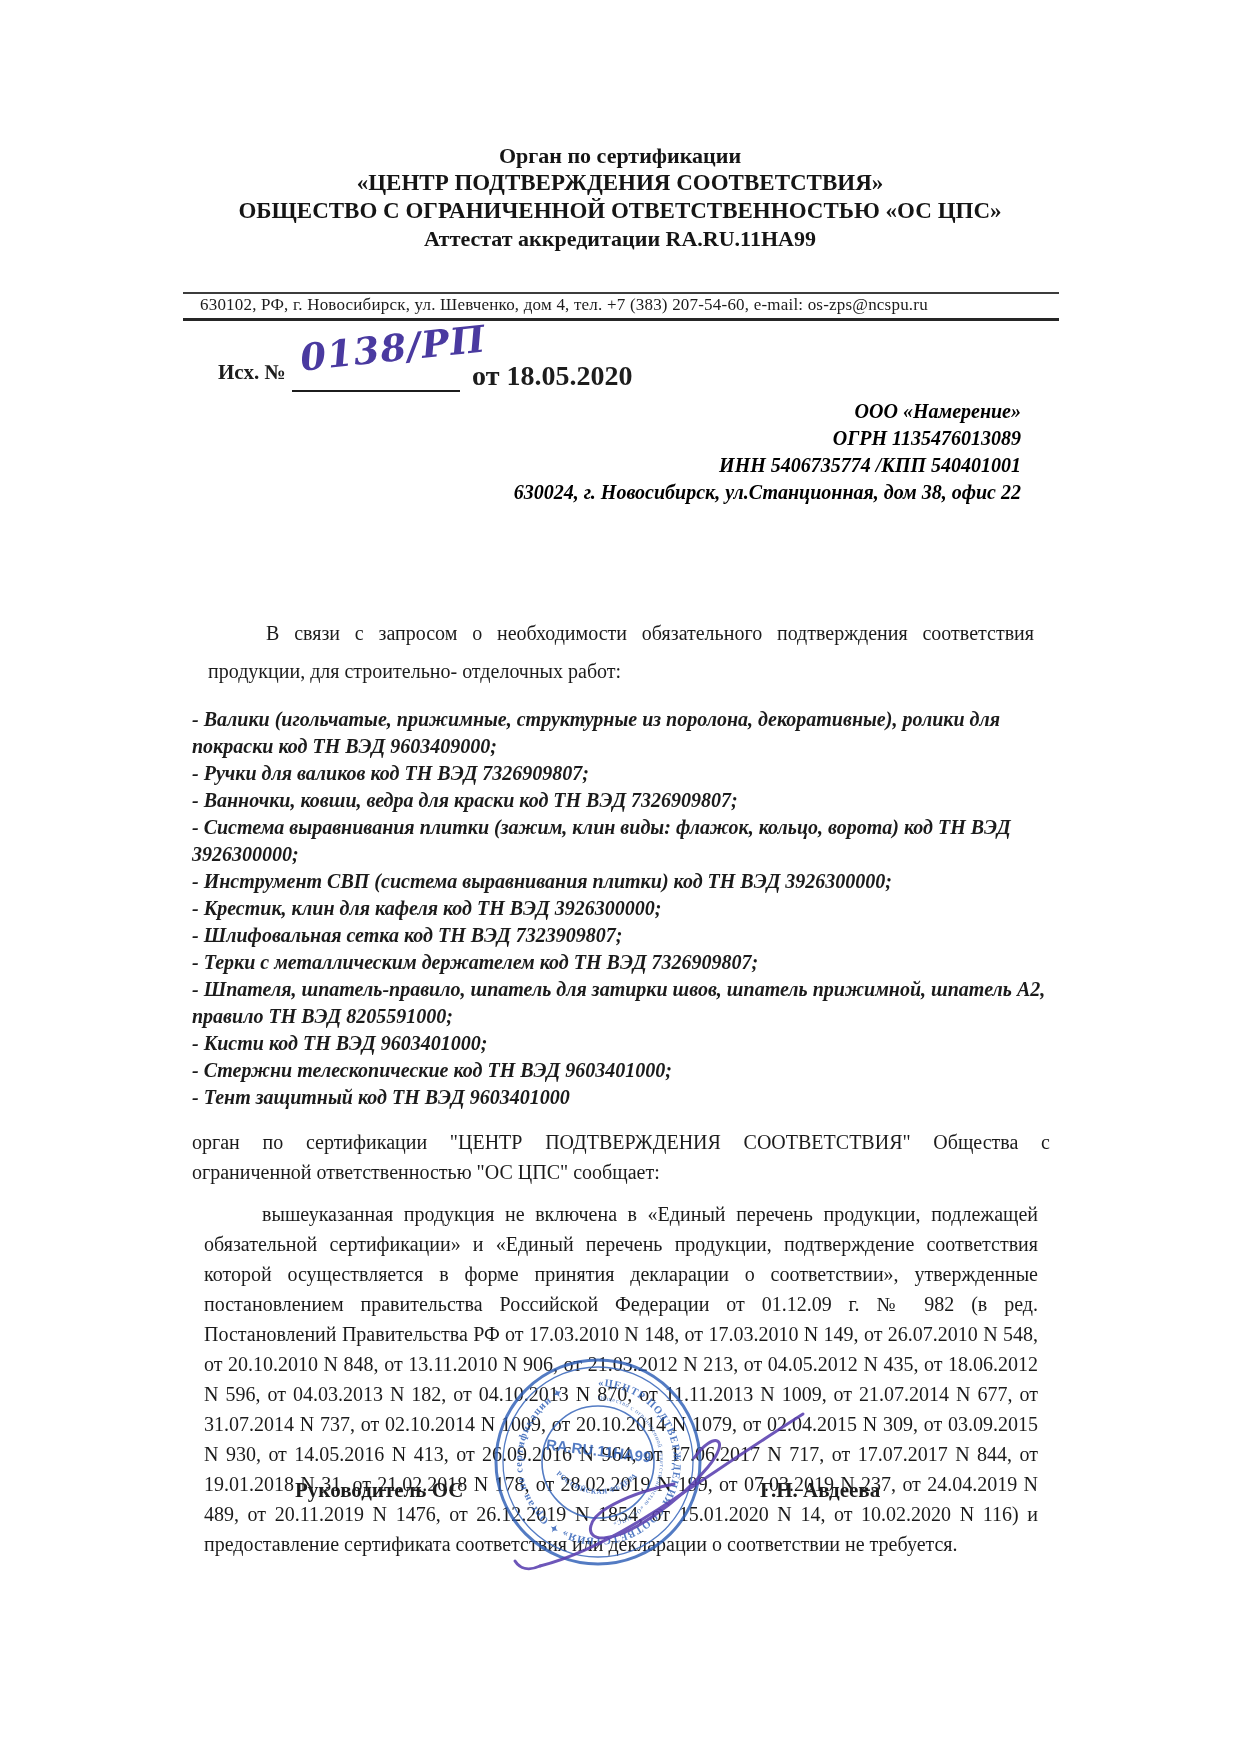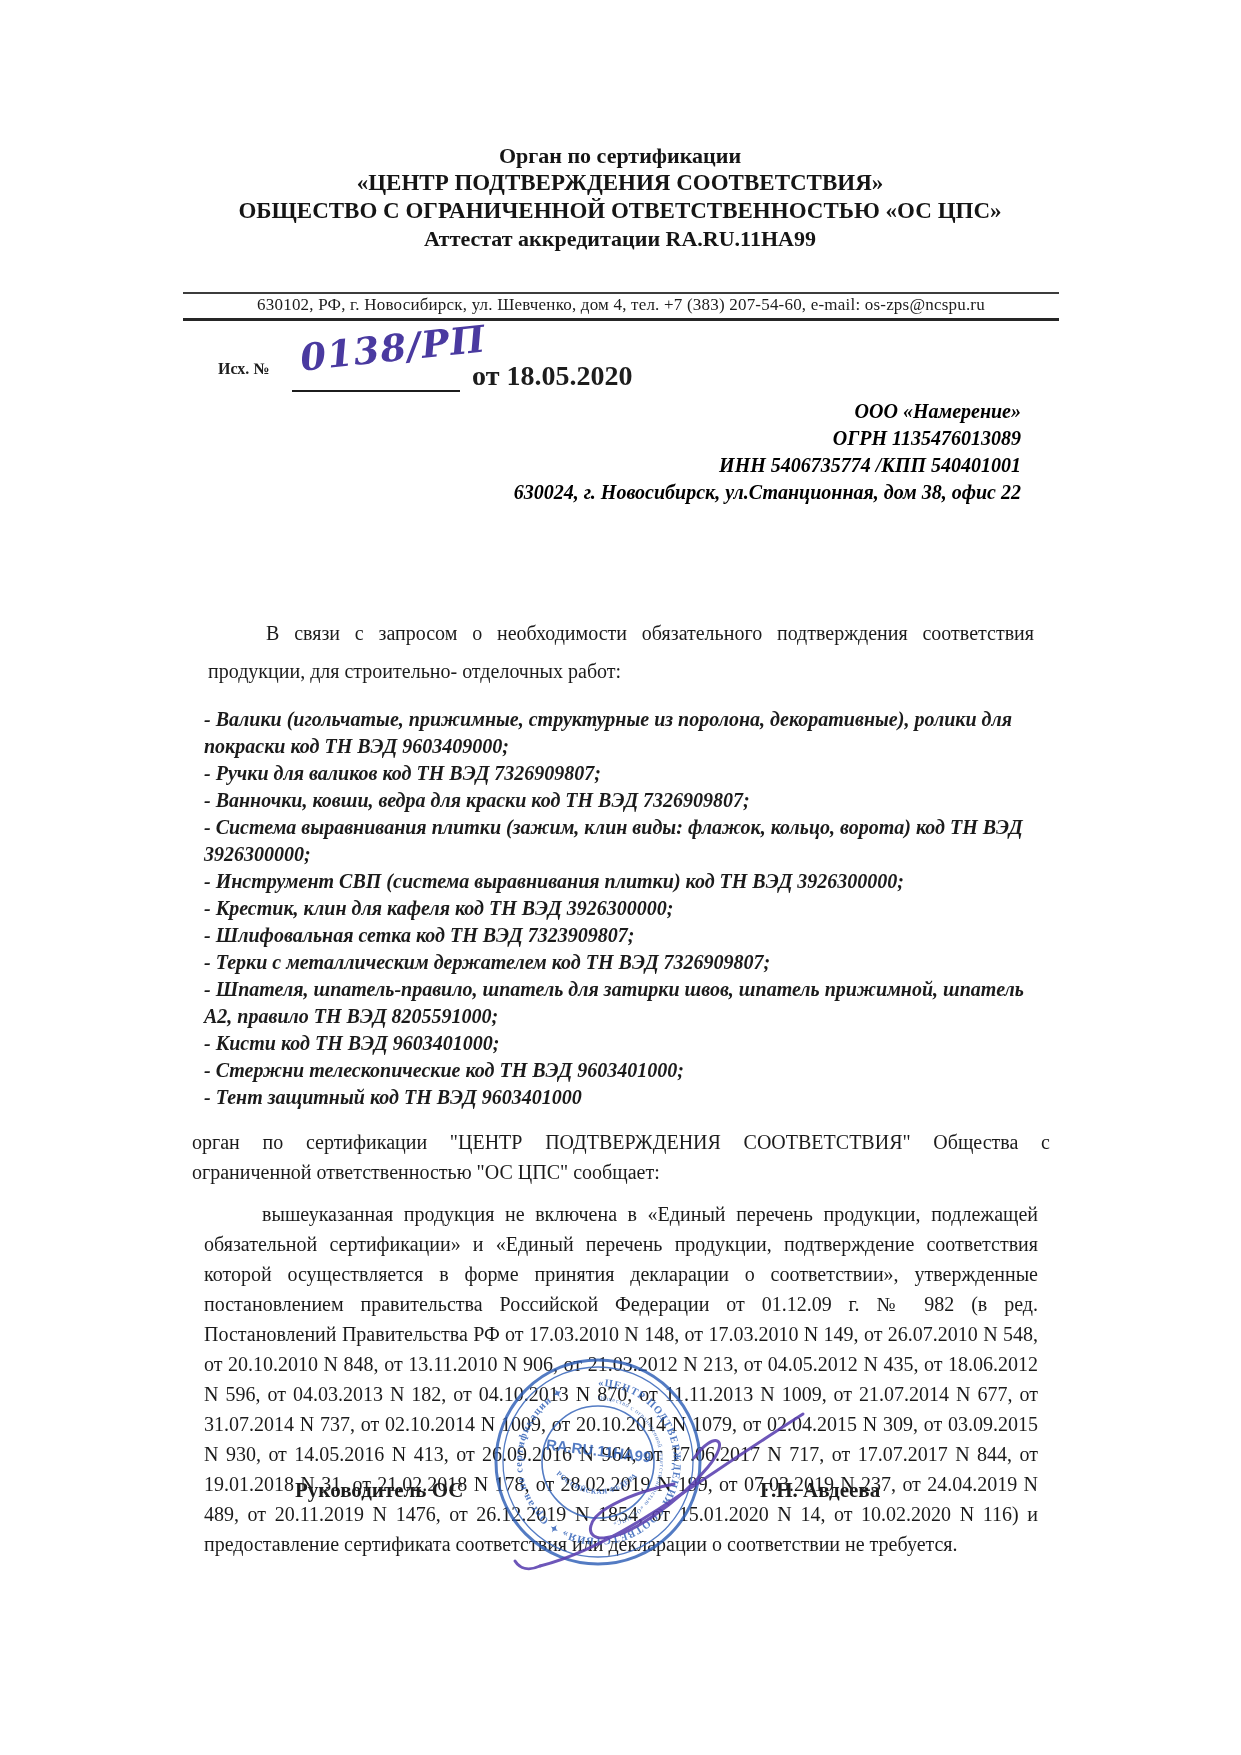--- a/index.html
+++ b/index.html
@@ -16,43 +16,43 @@
     position:absolute;left:180px;top:142px;width:880px;
     text-align:center;font-weight:bold;color:#151515;
   }
   .letterhead .h1{font-size:22px;line-height:27px;}
   .letterhead .h2{font-size:23px;line-height:28px;}
   .letterhead .h3{font-size:23px;line-height:28px;}
   .letterhead .h4{font-size:22px;line-height:28px;}
   .rule-top{position:absolute;left:183px;top:292px;width:876px;height:0;border-top:2px solid #3c3c3c;}
   .rule-bottom{position:absolute;left:183px;top:318px;width:876px;height:0;border-top:3px solid #262626;}
   .contact-line{
-    position:absolute;left:183px;top:295px;width:876px;
-    text-align:center;font-size:17px;color:#1c1c1c;letter-spacing:.2px;
+    position:absolute;left:200px;top:295px;width:876px;
+    font-size:17px;color:#1c1c1c;letter-spacing:.2px;
   }
   
-  .ref-label{position:absolute;left:218px;top:360px;font-size:16px;font-weight:bold;}
+  .ref-label{position:absolute;left:218px;top:360px;font-size:21px;font-weight:bold;}
   .ref-underline{position:absolute;left:292px;top:346px;width:168px;height:44px;border-bottom:2px solid #1c1c1c;}
   .ref-ink{
     position:absolute;left:300px;top:326px;
     font-size:37px;font-style:italic;font-weight:bold;
     color:#4a3aa0;transform:rotate(-6deg);letter-spacing:1px;
     font-family:"DejaVu Serif","Liberation Serif",serif;
   }
   .ref-date{position:absolute;left:472px;top:360px;font-size:28px;font-weight:bold;}
   
   .recipient{
     position:absolute;right:220px;top:398px;
     text-align:right;font-weight:bold;font-style:italic;
     font-size:20px;line-height:27px;color:#000000;
   }
   
   .body-text{position:absolute;left:192px;top:598px;width:858px;font-size:20px;color:#1b1b1b;}
   .intro{margin:16px;text-indent:58px;line-height:38px;text-align:justify;}
-  .products{margin:12px;padding:0;list-style:none;font-weight:bold;font-style:italic;line-height:27px;}
+  .products{margin:0;padding:0;list-style:none;font-weight:bold;font-style:italic;line-height:27px;}
   .products div{margin:0;}
   .statement{margin:16px 0 0 0;line-height:30px;text-align:justify;}
   .conclusion{margin:12px;text-indent:58px;line-height:30px;text-align:justify;}
   
   .sign-row{
     position:absolute;left:192px;top:1478px;width:858px;height:40px;
     font-size:21px;font-weight:bold;
   }
   .sign-title{position:absolute;left:103px;top:0;}
   .sign-name{position:absolute;left:568px;top:0;}

